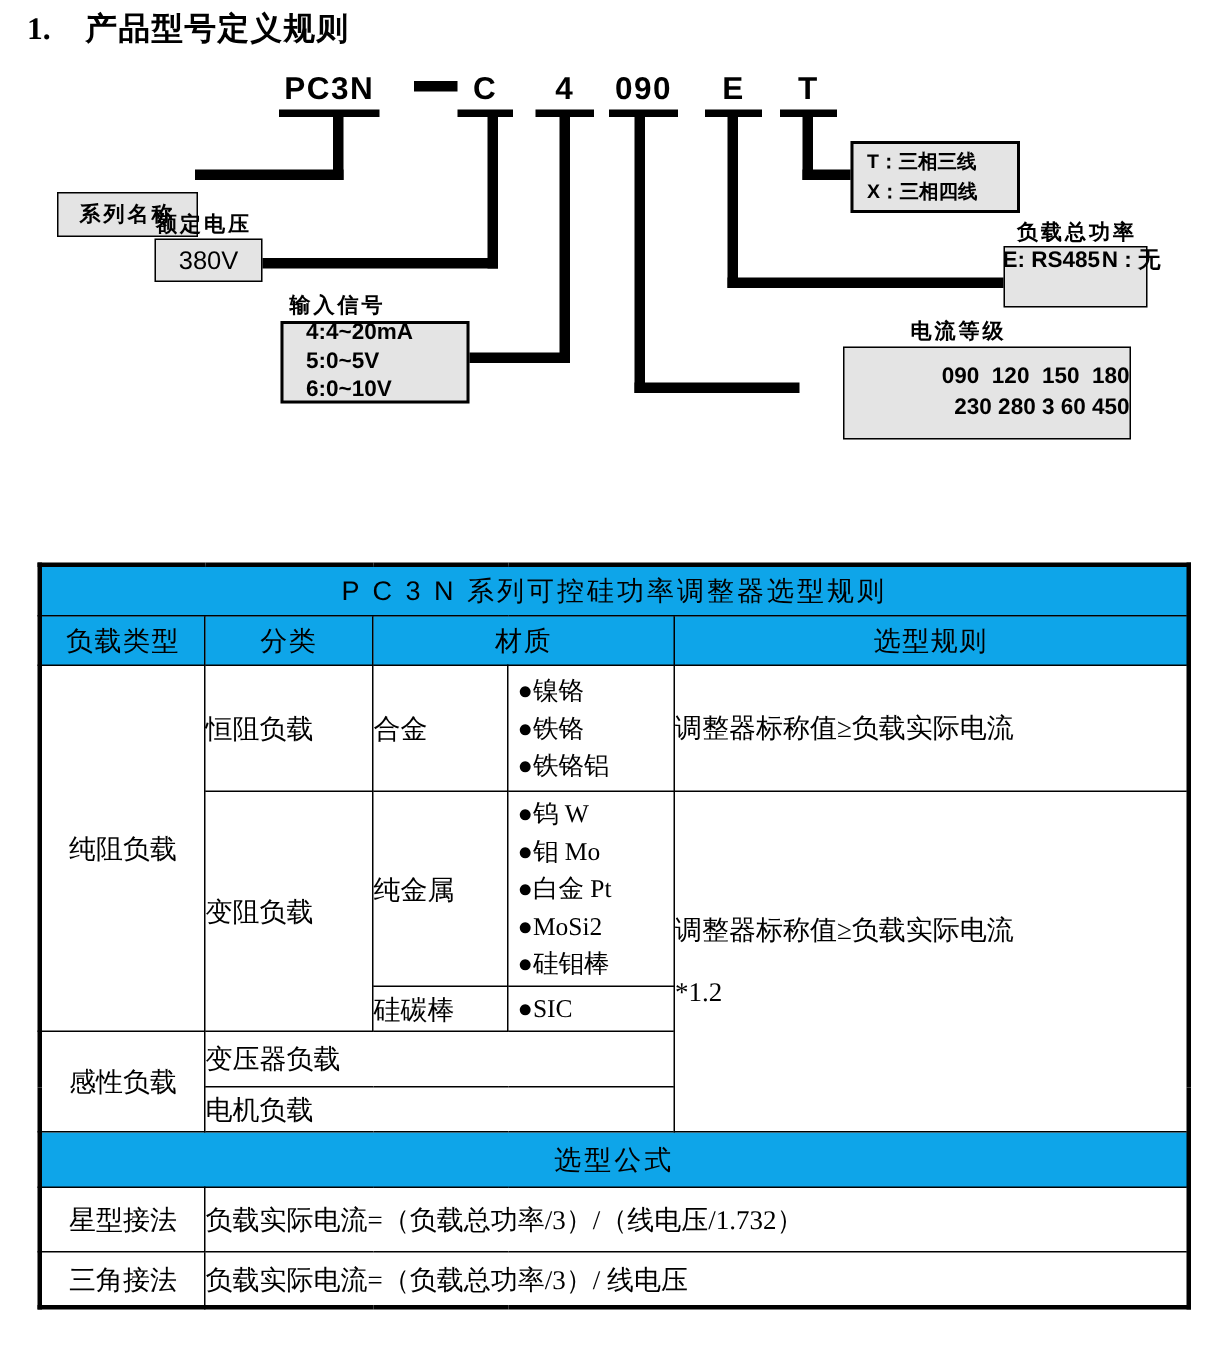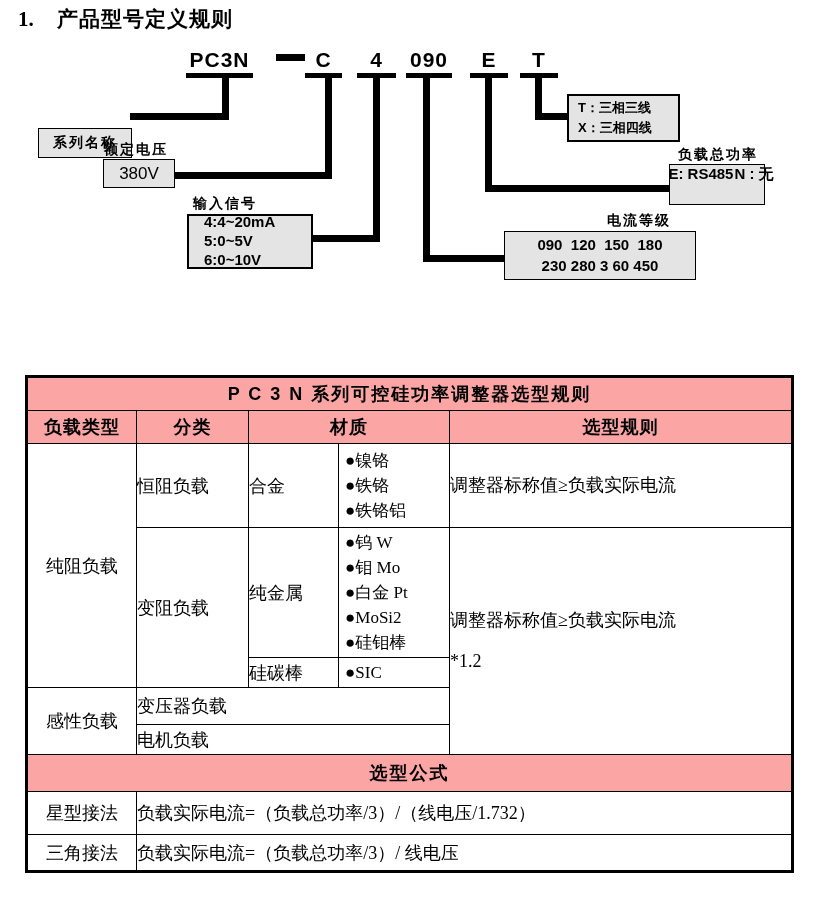--- a/index.html
+++ b/index.html
@@ -30,22 +30,22 @@
           font-size:13px;gap:3px;}
   .cm-box{display:flex;flex-direction:row;justify-content:center;padding-left:8px;
           font-size:15px;gap:1px;}
   .cur-box{display:flex;flex-direction:column;justify-content:center;align-items:center;
            font-size:15px;gap:2px;}
   
   table.sel{position:absolute;left:25px;top:375px;width:766px;
             border-collapse:collapse;border:3px solid #000;table-layout:fixed;
             font-family:"Liberation Serif",serif;}
   table.sel td{border:1.5px solid #000;padding:0;box-sizing:border-box;font-size:18px;}
-  td.gray{background:#fca5a5;text-align:center;font-family:"Liberation Sans",sans-serif;
-          font-weight:bold;}
+  td.gray{background:#0ea5e9;text-align:center;font-family:"Liberation Sans",sans-serif;
+          font-weight:normal;}
   td.tbl-title{font-size:20px;letter-spacing:2px;border-bottom:5px double #000;}
   td.hdr{font-size:19px;border-bottom:2px solid #000;letter-spacing:1px;}
   td.cc{text-align:center;}
   td.lp{text-align:left;padding-left:12px;}
   td.mat{text-align:left;padding-left:10px;}
   .bullets{padding:2px 0 2px 6px;}
   .bullets div{line-height:25px;font-size:17px;white-space:nowrap;}
   td.rule{padding-left:14px;font-size:19px;}
   td.rule .rline{line-height:1.5;}
   td.formula-hd{font-size:20px;letter-spacing:2px;border-top:3px solid #000;
@@ -111,21 +111,21 @@
     <div class="bl">X：三相四线</div>
   </div>
 
   <div class="blabel" style="left:678px;top:146px;">负载总功率</div>
   <div class="gbox cm-box" style="left:669px;top:164px;width:96px;height:41px;">
     <div class="bl">E: RS485</div>
     <div class="bl">N : 无</div>
   </div>
 
   <div class="blabel" style="left:607px;top:212px;">电流等级</div>
-  <div class="gbox cur-box" style="left:504px;top:231px;width:192px;height:49px;">
+  <div class="gbox cur-box" style="left:562px;top:231px;width:192px;height:62px;align-items:flex-end;">
     <div class="bl pre">090  120  150  180</div>
     <div class="bl pre">230 280 3 60 450</div>
   </div>
 
 
   <table class="sel">
     <colgroup>
       <col style="width:110px">
         <col style="width:112px">
         <col style="width:90px">

